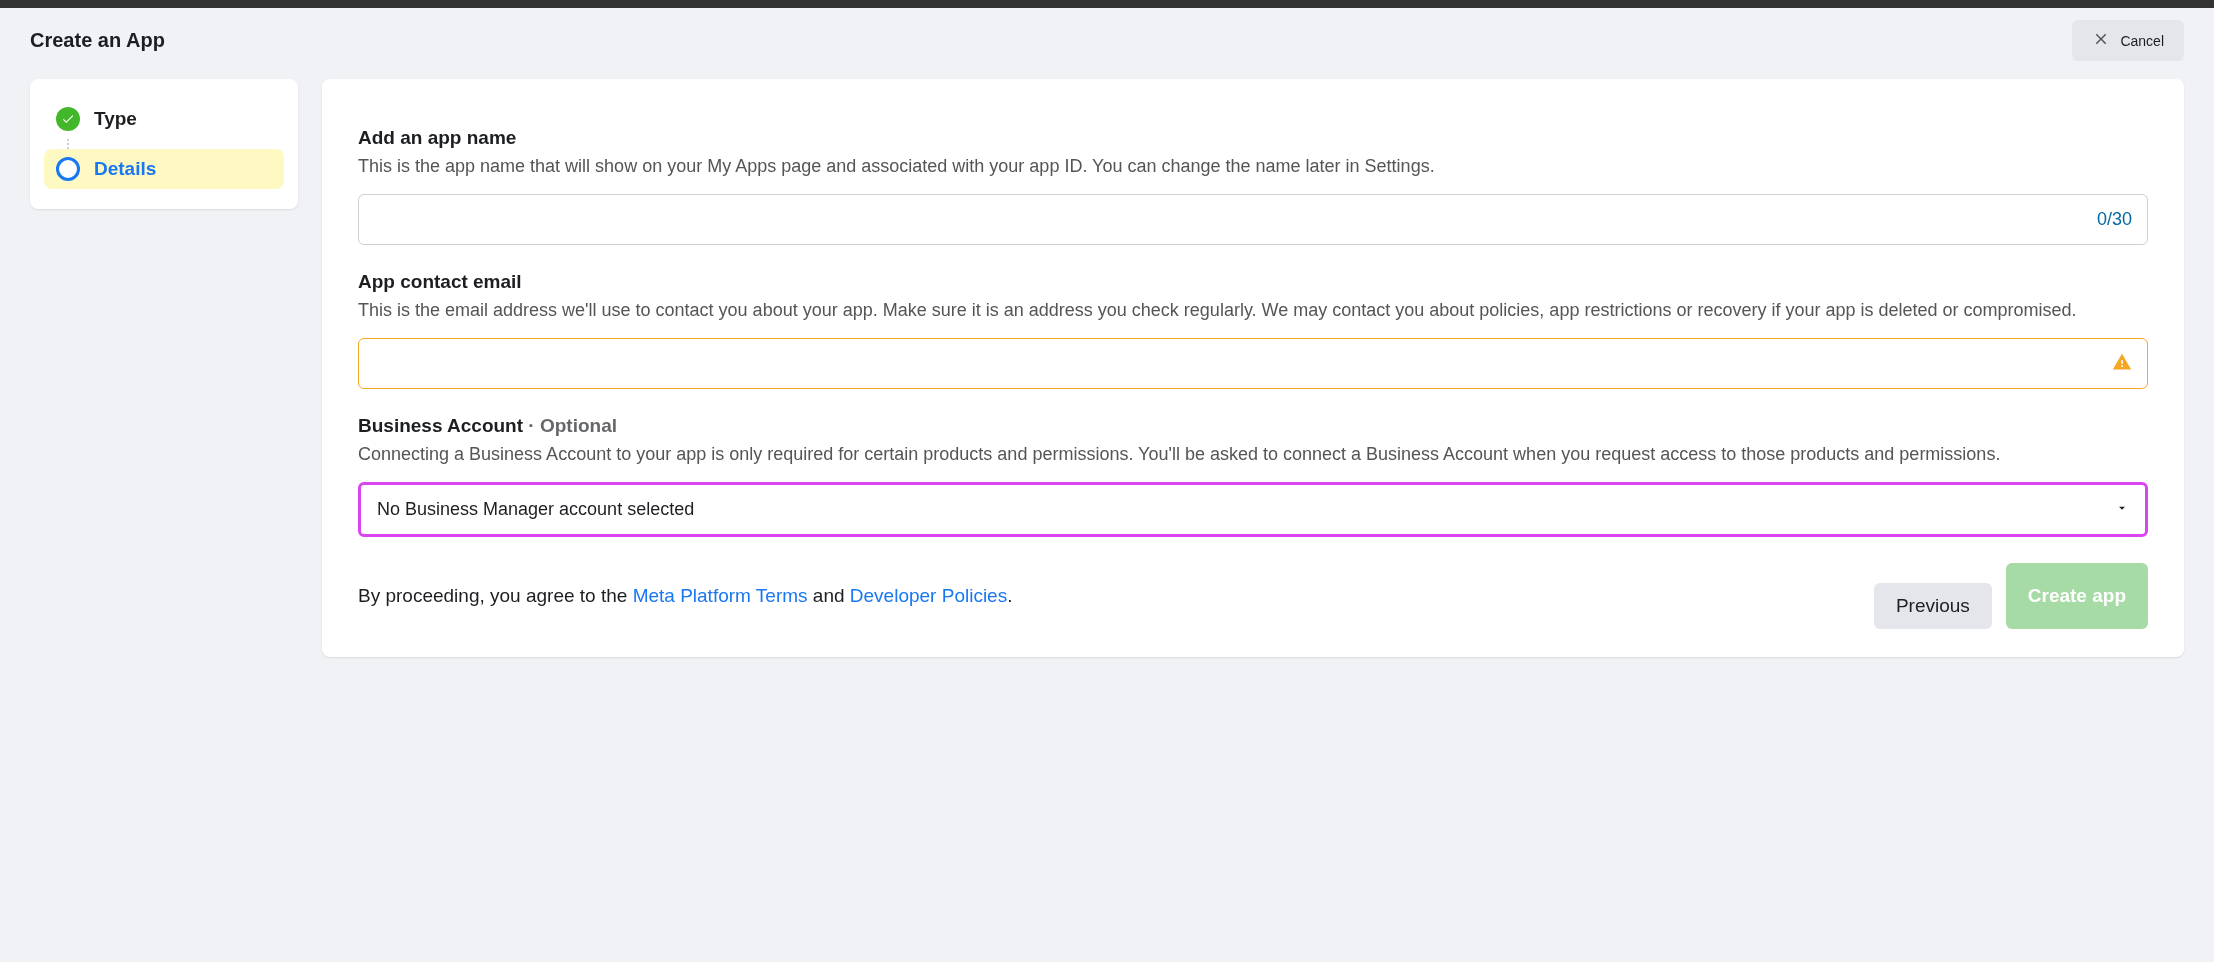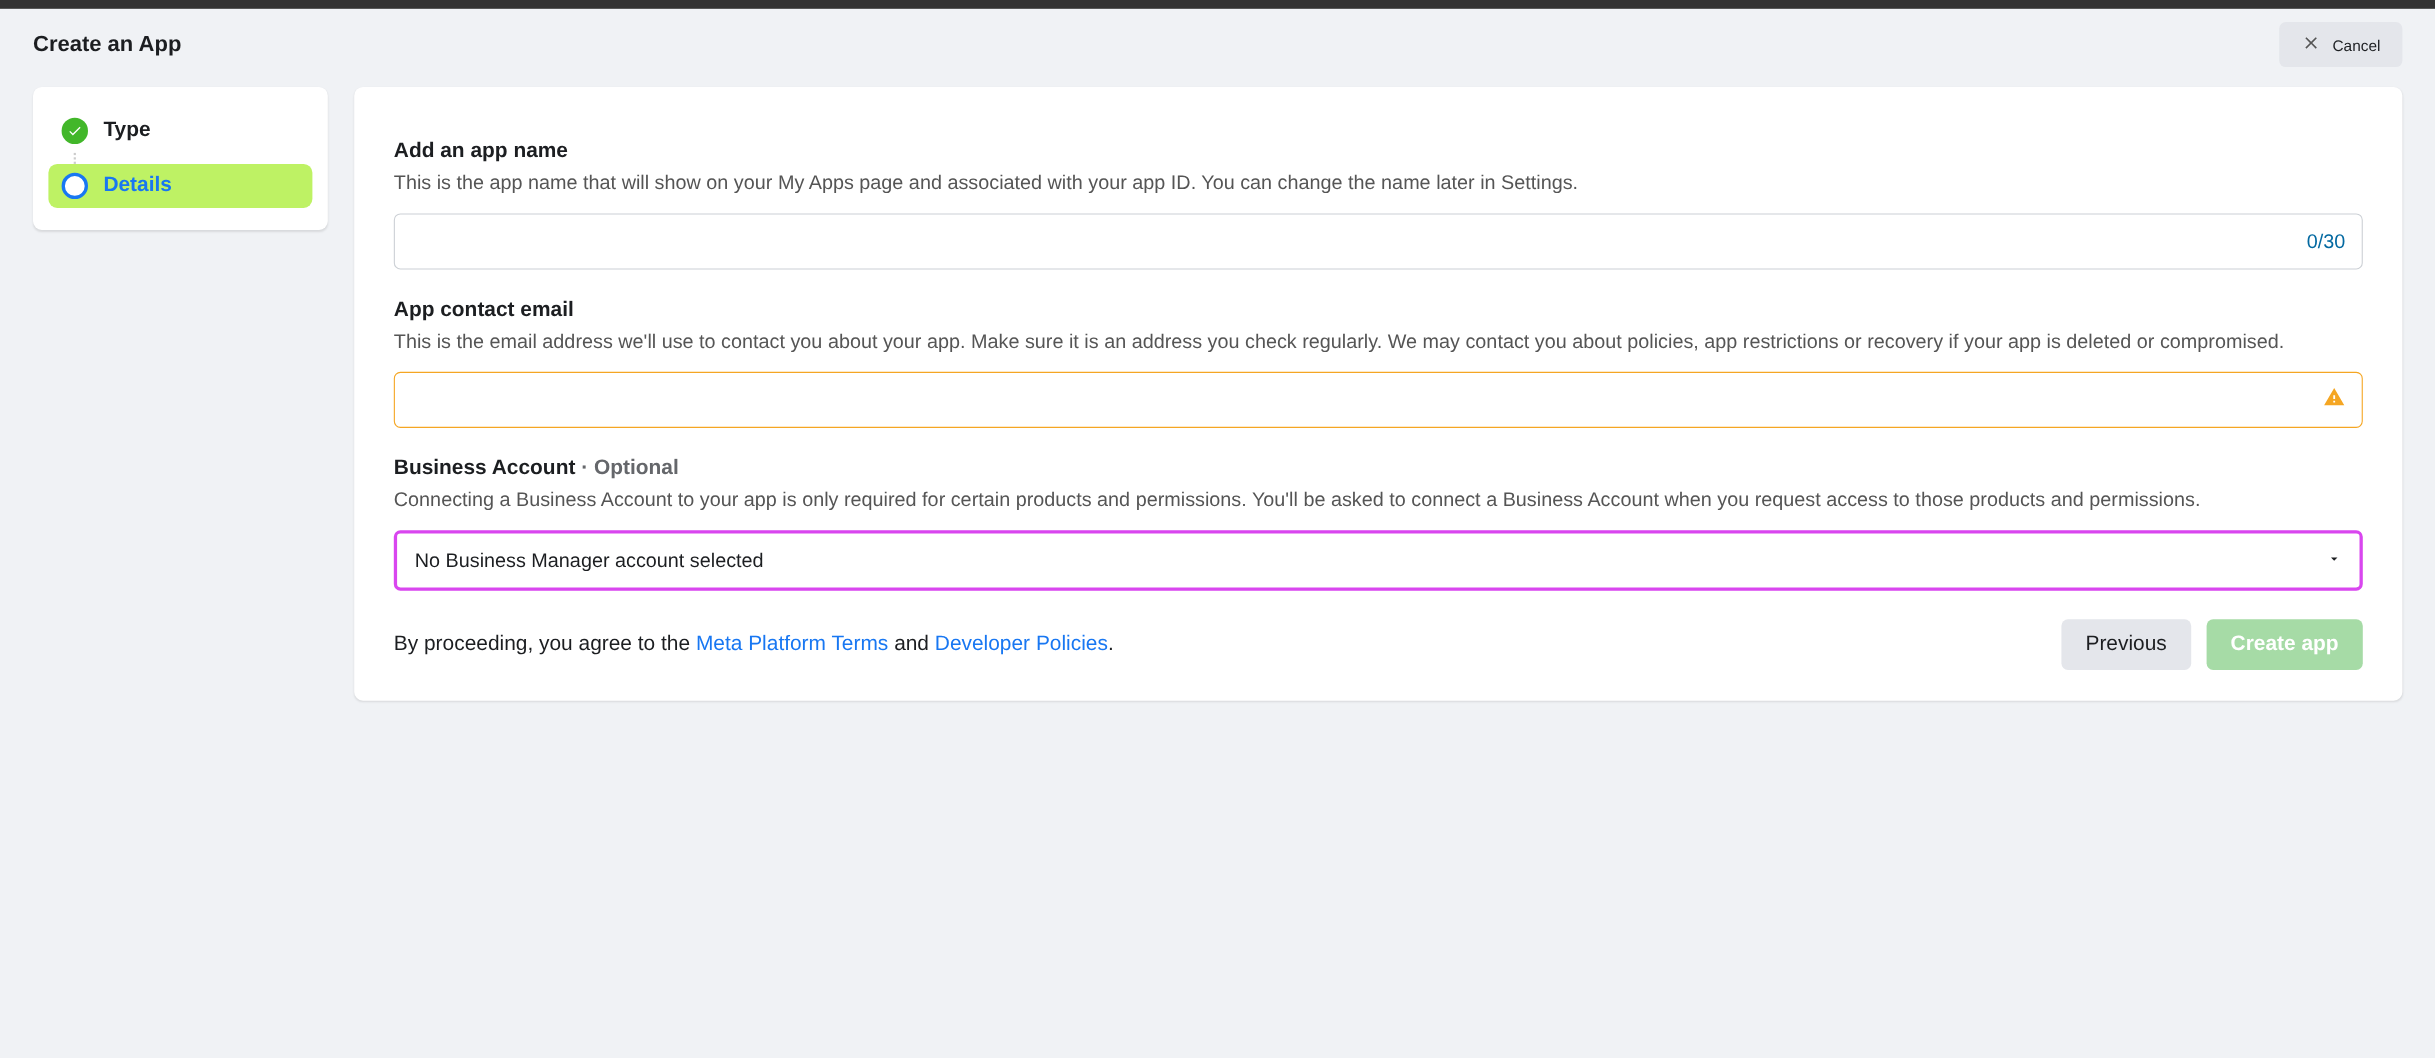--- a/index.html
+++ b/index.html
@@ -62,21 +62,21 @@
       display: flex;
       align-items: center;
       gap: 14px;
       padding: 8px 12px;
       border-radius: 8px;
       font-size: 19px;
       font-weight: 700;
       cursor: pointer;
     }
     .step.active {
-      background: #bef264;
+      background: #fef9c3;
       color: #1877f2;
     }
     .step-done .step-icon {
       width: 24px;
       height: 24px;
       background: #42b72a;
       border-radius: 50%;
       display: flex;
       align-items: center;
       justify-content: center;
@@ -206,20 +206,21 @@
       border: none;
       border-radius: 6px;
       padding: 12px 22px;
       font-size: 19px;
       font-weight: 500;
       cursor: pointer;
     }
     .btn-secondary {
       background: #e4e6eb;
       color: #1c1e21;
+      margin-top: 20px;
     }
     .btn-primary {
       background: #a6dba6;
       color: #fff;
       font-weight: 600;
     }
   </style>
 </head>
 <body>
 

